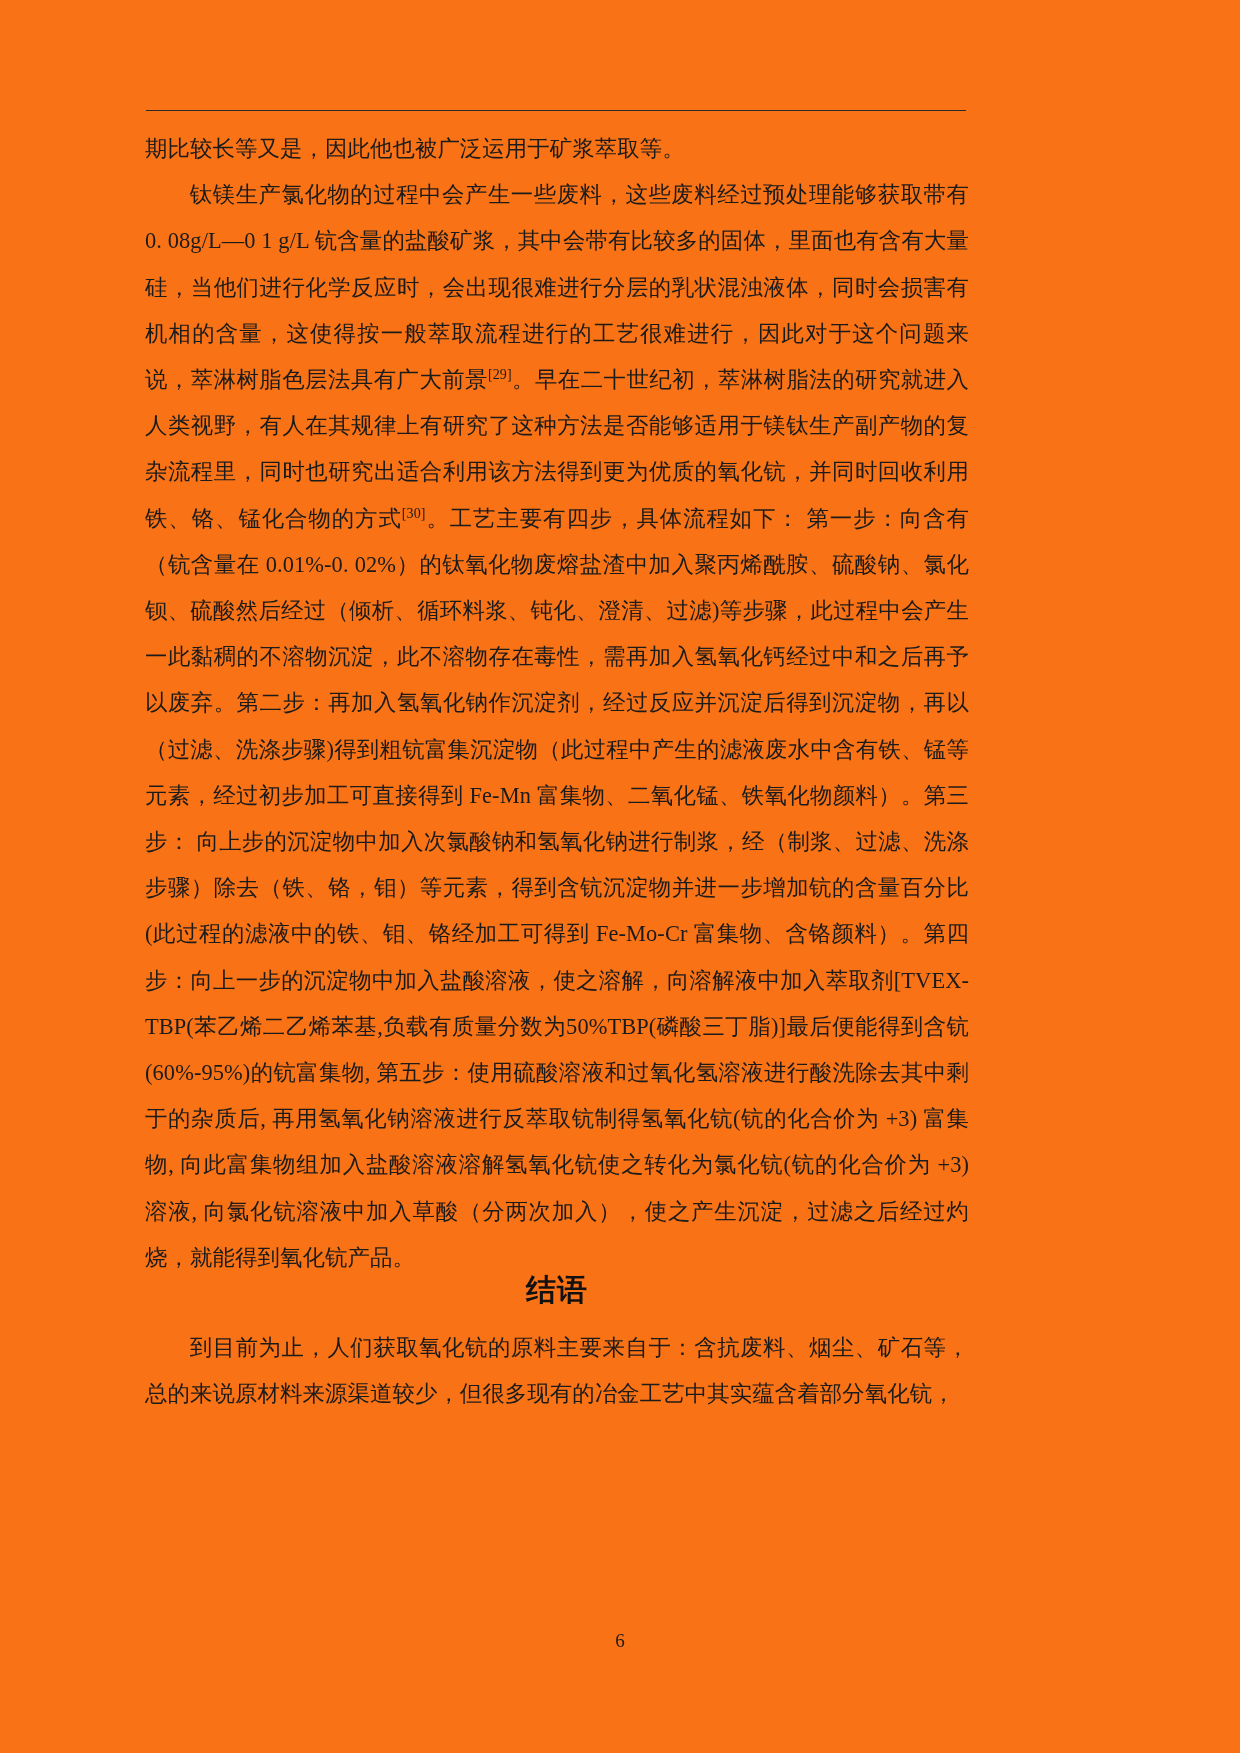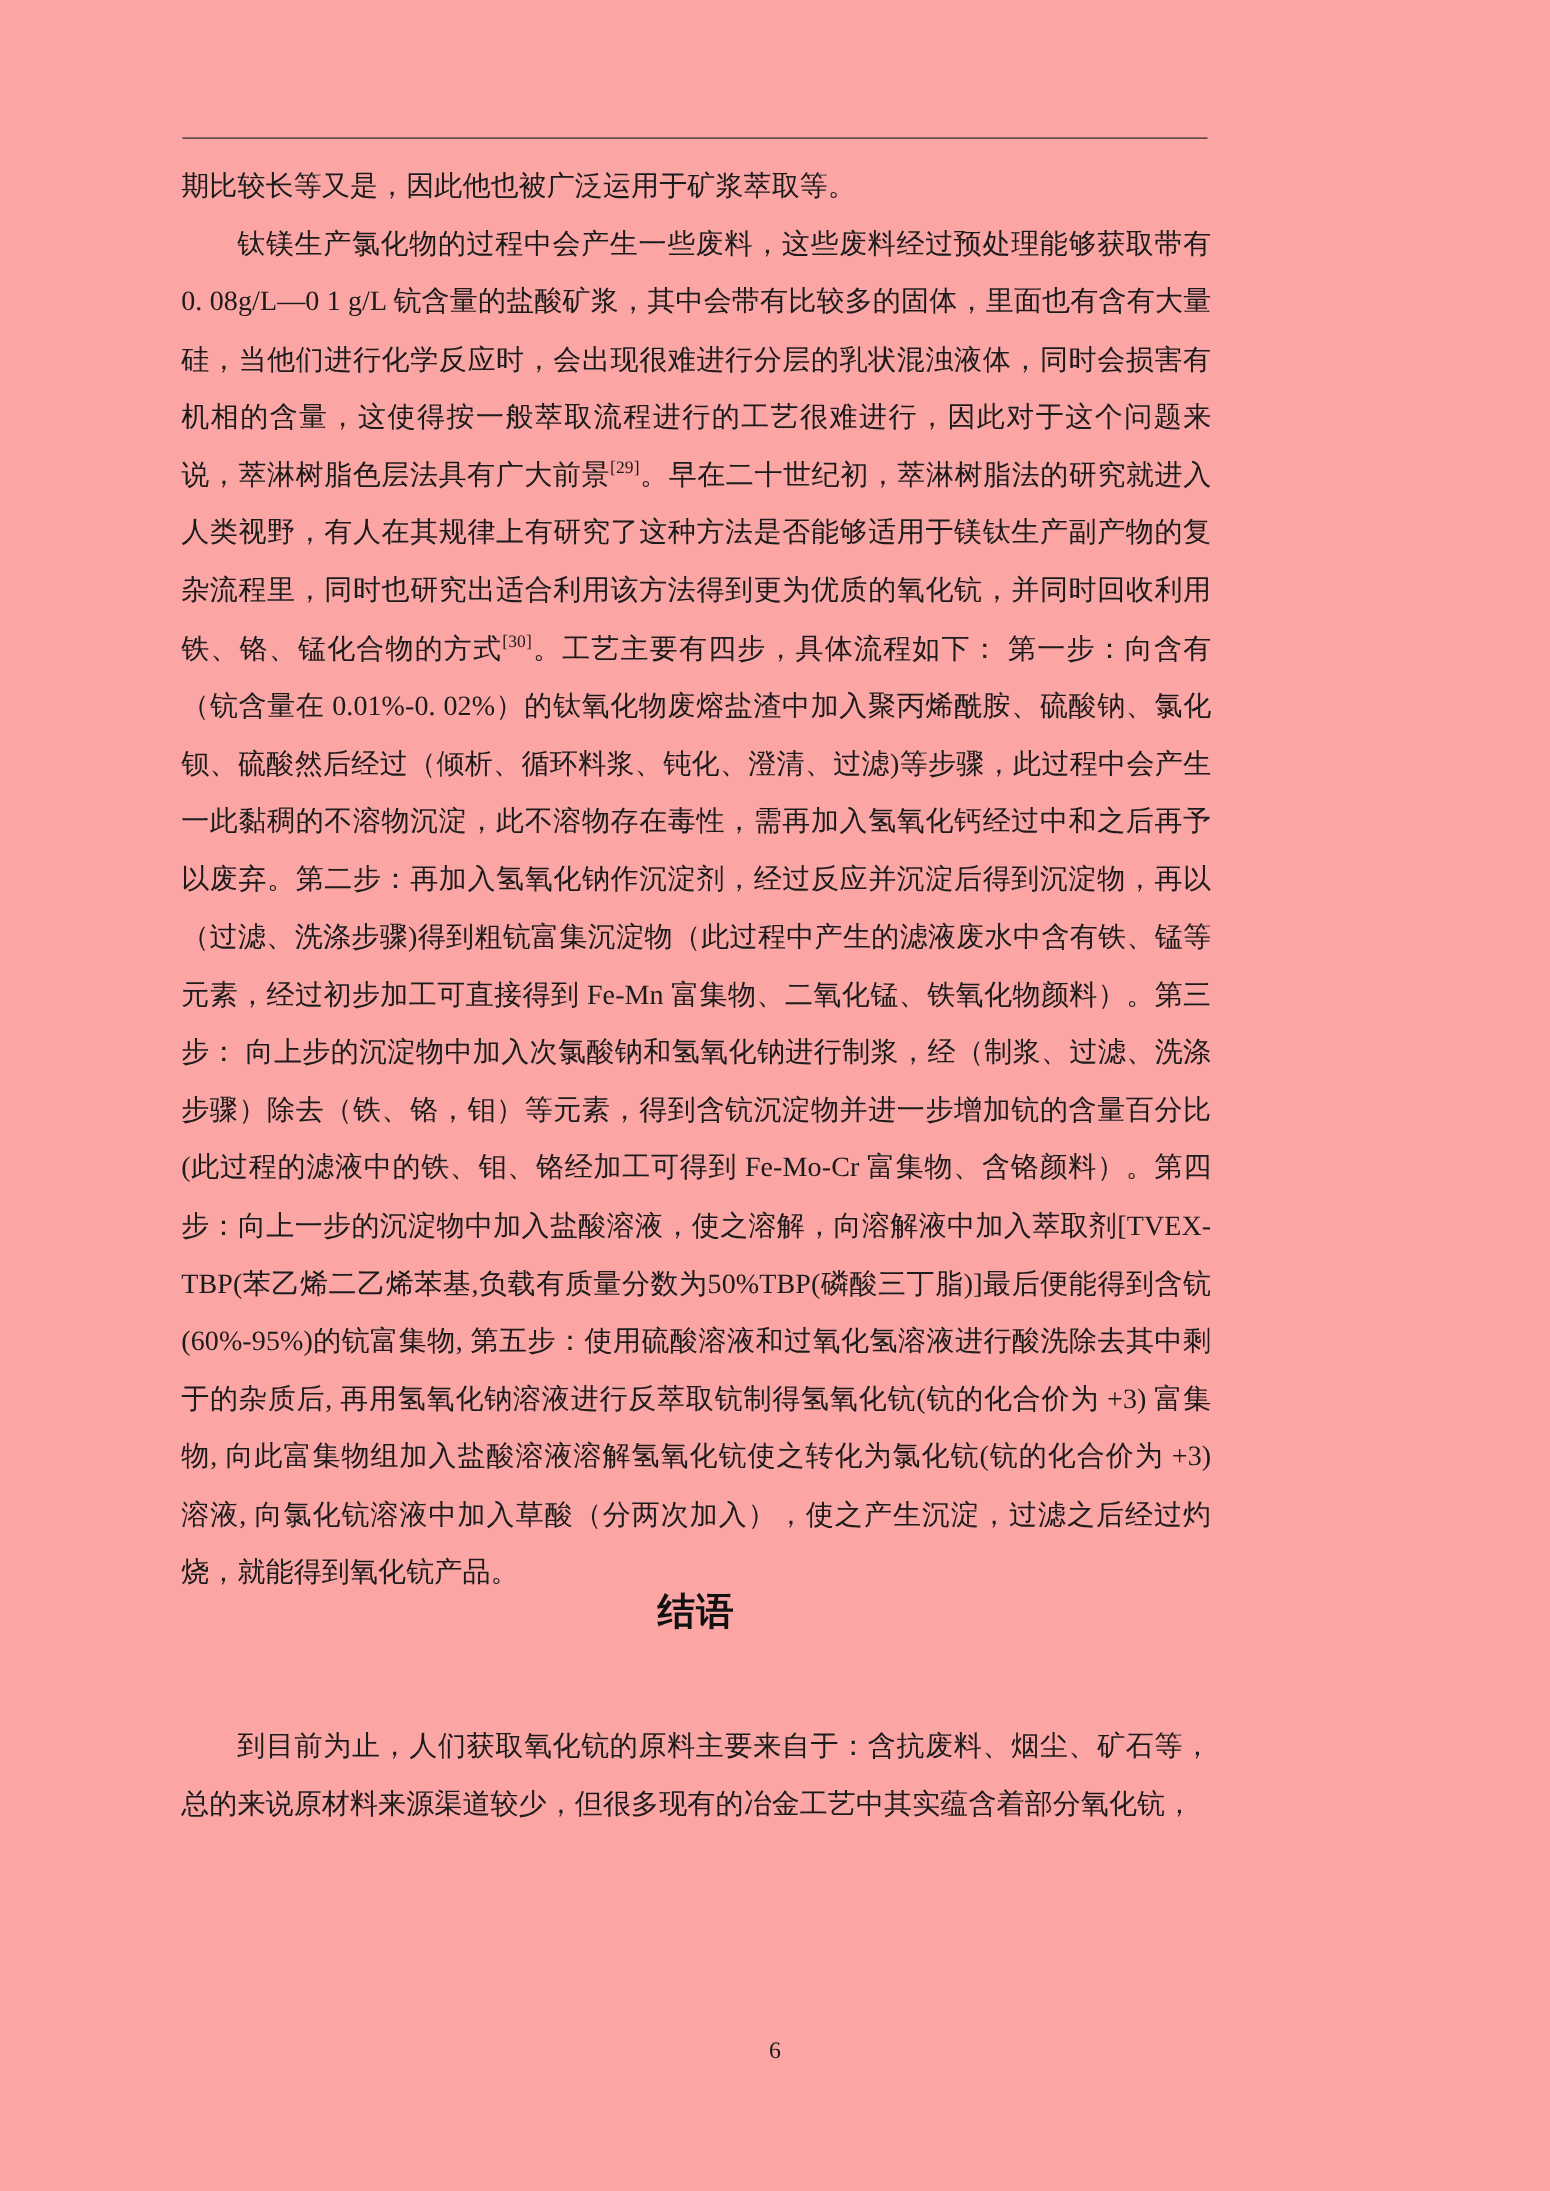--- a/index.html
+++ b/index.html
@@ -6,21 +6,21 @@
   html, body {
     margin: 0;
     padding: 0;
     background: #ffffff;
   }
   .page {
     position: relative;
     width: 1240px;
     height: 1753px;
     margin: 0 auto;
-    background: #fca5a5;
+    background: #f97316;
     box-sizing: border-box;
     overflow: hidden;
   }
   .header-rule {
     position: absolute;
     left: 146px;
     top: 110px;
     width: 820px;
     height: 0;
     border-top: 1.6px solid #2b2b2b;
@@ -63,21 +63,21 @@
   }
   .section-title-wrap {
     position: absolute;
     left: 145px;
     top: 1258px;
     width: 824px;
   }
   .closing-block {
     position: absolute;
     left: 145px;
-    top: 1374px;
+    top: 1325px;
     width: 824px;
   }
   .page-number {
     position: absolute;
     left: 0;
     top: 1630px;
     width: 1240px;
     text-align: center;
     font-family: "Liberation Serif", "DejaVu Serif", serif;
     font-size: 19px;

